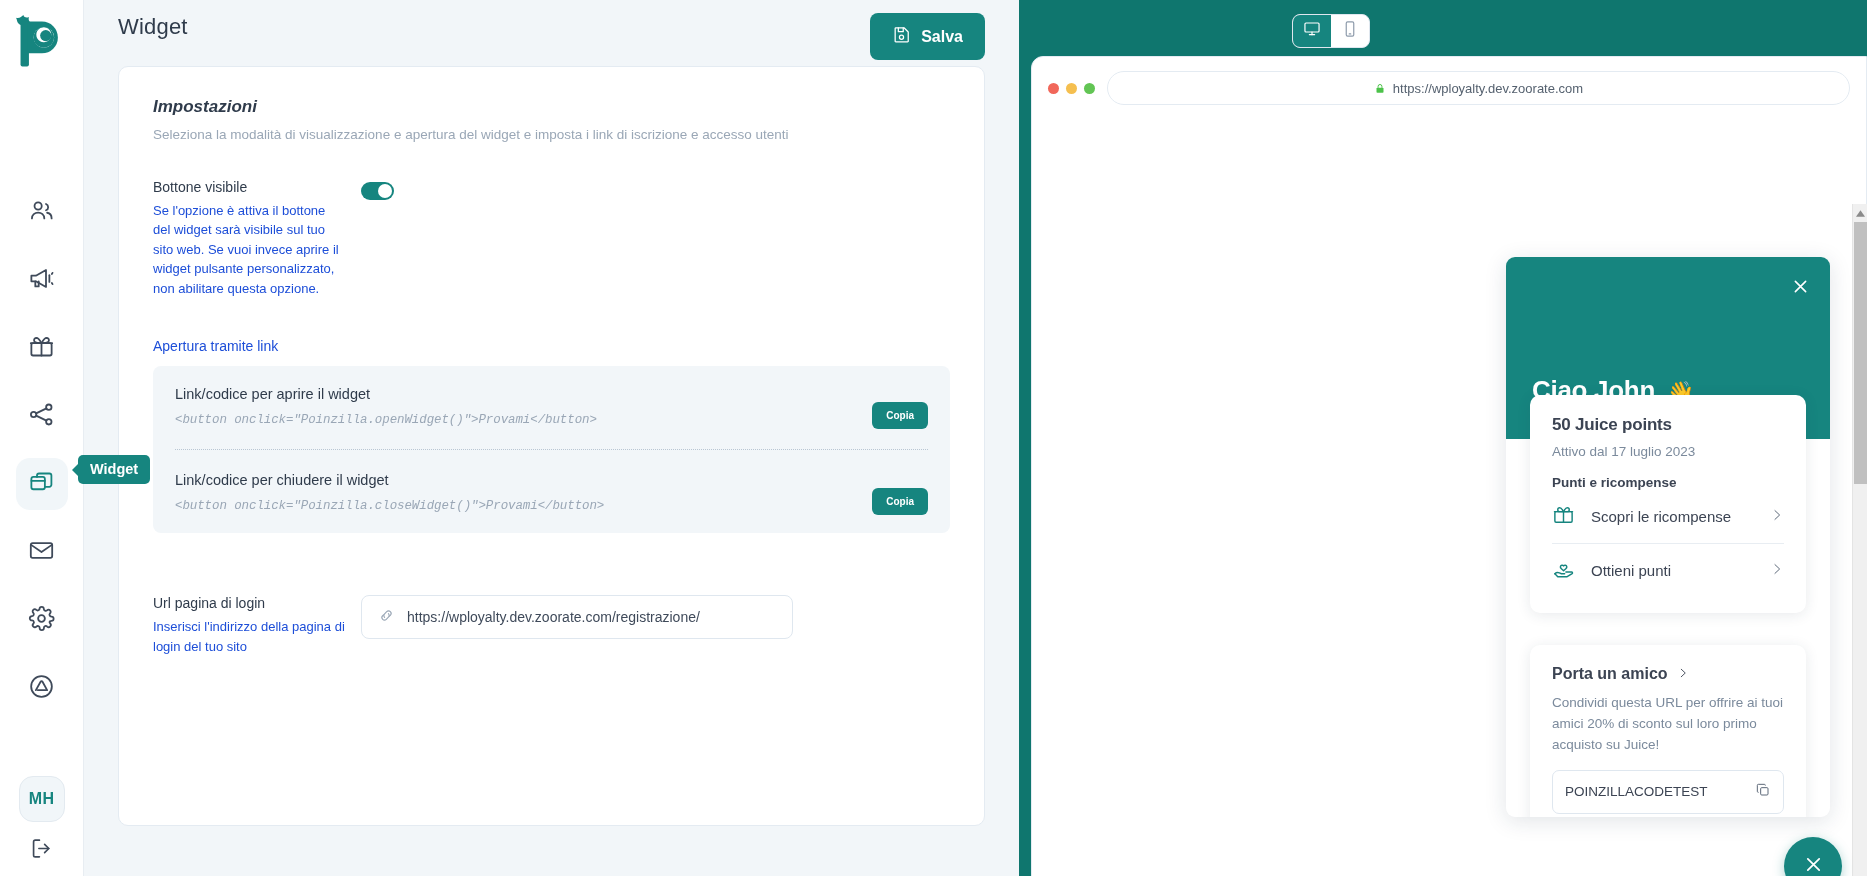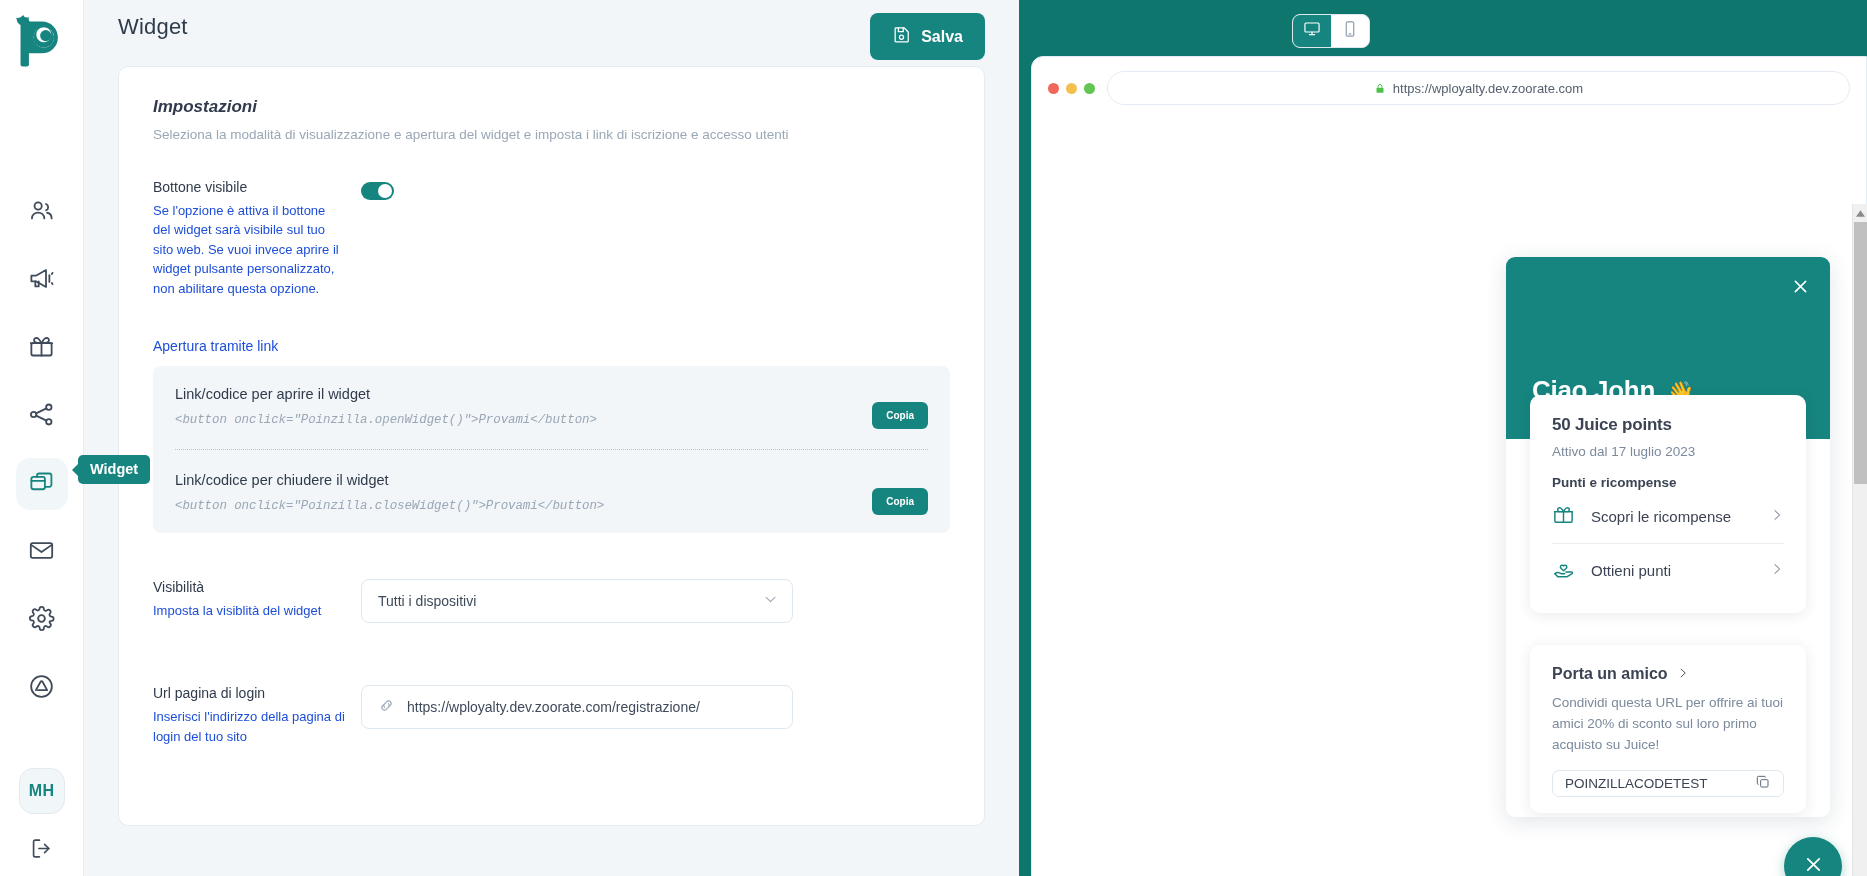--- a/index.html
+++ b/index.html
@@ -40,21 +40,21 @@
     padding: 6px 12px 7px 12px; border-radius: 5px;
     white-space: nowrap; z-index: 60;
   }
   .tooltip::before {
     content: ""; position: absolute; left: -6px; top: 50%;
     transform: translateY(-50%);
     border-top: 7px solid transparent; border-bottom: 7px solid transparent;
     border-right: 7px solid #16857f;
   }
 
-  .sidebar-bottom { margin-top: auto; display: flex; flex-direction: column; align-items: center; gap: 16px; padding-bottom: 6px; }
+  .sidebar-bottom { margin-top: auto; display: flex; flex-direction: column; align-items: center; gap: 8px; padding-bottom: 6px; }
   .avatar {
     width: 46px; height: 46px; border-radius: 14px;
     background: #f1f6f9; border: 1px solid #e3eaf0;
     display: flex; align-items: center; justify-content: center;
     color: #16857f; font-weight: 600; font-size: 16px; letter-spacing: .3px;
   }
   .logout { width: 46px; height: 40px; display: flex; align-items: center; justify-content: center; cursor: pointer; }
   .logout svg { width: 25px; height: 25px; stroke: #3f4a5a; fill: none; stroke-width: 1.6; stroke-linecap: round; stroke-linejoin: round; }
 
   
@@ -194,21 +194,21 @@
   .wlink + .wlink { border-top: 1px solid #e8edf2; }
   .wlink .ico svg { width: 23px; height: 23px; stroke: #16857f; fill: none; stroke-width: 1.5; stroke-linecap: round; stroke-linejoin: round; }
   .wlink .txt { font-size: 15px; color: #3c4453; }
   .wlink .arr { margin-left: auto; }
   .wlink .arr svg { width: 14px; height: 14px; stroke: #5c6878; fill: none; stroke-width: 1.7; stroke-linecap: round; stroke-linejoin: round; }
 
   .friend-title { font-size: 16px; font-weight: 700; color: #3c4453; display: flex; align-items: center; gap: 9px; }
   .friend-title svg { width: 12px; height: 12px; stroke: #3c4453; fill: none; stroke-width: 1.8; stroke-linecap: round; stroke-linejoin: round; }
   .friend-desc { font-size: 13.5px; color: #7b8a9c; line-height: 1.55; margin-top: 10px; }
   .code-field {
-    margin-top: 14px; height: 27px; border: 1px solid #dfe7ef; border-radius: 7px;
+    margin-top: 14px; height: 44px; border: 1px solid #dfe7ef; border-radius: 7px;
     display: flex; align-items: center; padding: 0 12px; font-size: 13.5px; color: #3c4453;
   }
   .code-field .cp { margin-left: auto; cursor: pointer; }
   .code-field .cp svg { width: 16px; height: 16px; stroke: #5c6878; fill: none; stroke-width: 1.5; stroke-linejoin: round; }
 
   .fab {
     position: absolute; right: 24px; bottom: 20px;
     width: 58px; height: 58px; border-radius: 50%; background: #16857f;
     display: flex; align-items: center; justify-content: center; cursor: pointer;
     box-shadow: 0 3px 12px rgba(22,133,127,.35); z-index: 30;
@@ -378,36 +378,20 @@
           <button class="copy-btn">Copia</button>
         </div>
         <div class="dashed"></div>
         <div class="code-row">
           <div class="code-title">Link/codice per chiudere il widget</div>
           <div class="code-text">&lt;button onclick="Poinzilla.closeWidget()"&gt;Provami&lt;/button&gt;</div>
           <button class="copy-btn">Copia</button>
         </div>
       </div>
 
-      <div class="row" style="margin-top:46px">
-        <div class="row-label">
-          <div class="lbl">Visibilità</div>
-          <div class="hint">Imposta la visiblità del widget</div>
-        </div>
-        <div class="row-ctl">
-          <div class="select">
-            <span>Tutti i dispositivi</span>
-            <span class="chev">
-              <svg viewBox="0 0 24 24">
-                  <path d="M5 8.5l7 7 7-7"></path>
-                </svg>
-            </span>
-          </div>
-        </div>
-      </div>
 
       <div class="row" style="margin-top:62px">
         <div class="row-label">
           <div class="lbl">Url pagina di login</div>
           <div class="hint">Inserisci l'indirizzo della pagina di login del tuo sito</div>
         </div>
         <div class="row-ctl">
           <div class="inputbox">
             <span>
               <svg viewBox="0 0 24 24">

